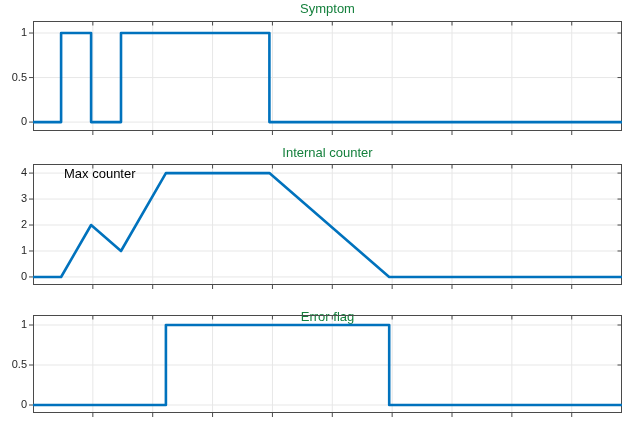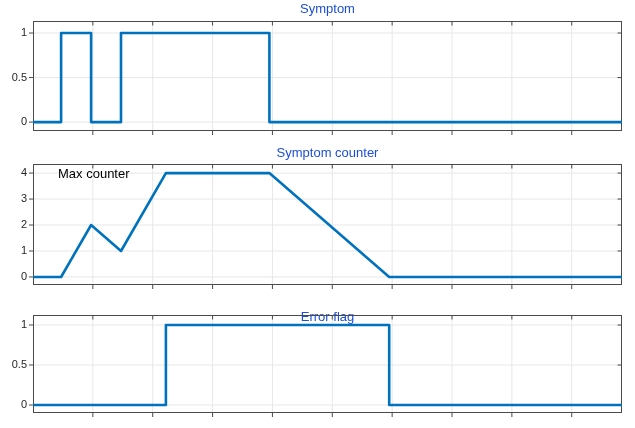--- a/index.html
+++ b/index.html
@@ -9,21 +9,21 @@
     position: relative;
     overflow: hidden;
     font-family: "Liberation Sans", sans-serif;
   }
   .chart-title {
     position: absolute;
     left: 33px; width: 589px;
     text-align: center;
     font-size: 13px;
     font-weight: 500;
-    color: #1d4ed8;
+    color: #15803d;
     white-space: nowrap;
   }
   .plot-svg { position: absolute; }
   .ytick {
     position: absolute;
     left: 0; width: 27px;
     text-align: right;
     font-size: 11px;
     color: #262626;
     white-space: nowrap;
@@ -81,21 +81,21 @@
       <line x1="-4" y1="12.02429149797571" x2="0" y2="12.02429149797571" stroke="#4a4a4a" stroke-width="1"></line>
       <line x1="584.5" y1="12.02429149797571" x2="588.5" y2="12.02429149797571" stroke="#4a4a4a" stroke-width="1"></line>
       <polyline points="0.0,101.1 28.1,101.1 28.1,12.0 58.1,12.0 58.1,101.1 88.0,101.1 88.0,12.0 236.4,12.0 236.4,101.1 589.0,101.1" fill="none" stroke="#0072BD" stroke-width="2.6" stroke-linejoin="round" stroke-linecap="butt"></polyline>
     </svg>
   <div>
       <div class="ytick" style="top: 115.093px;">0</div>
       <div class="ytick" style="top: 70.5587px;">0.5</div>
       <div class="ytick" style="top: 26.0243px;">1</div>
     </div>
 
-  <div class="chart-title" style="top:145px">Symptom counter</div>
+  <div class="chart-title" style="top:145px">Internal counter</div>
   <svg class="plot-svg" width="601" height="127" viewBox="-6 0 601 127" style="left: 27px; top: 164px;">
       <line x1="59.857723577235774" y1="1" x2="59.857723577235774" y2="120" stroke="#e7e7e7" stroke-width="1"></line>
       <line x1="119.71544715447155" y1="1" x2="119.71544715447155" y2="120" stroke="#e7e7e7" stroke-width="1"></line>
       <line x1="179.5731707317073" y1="1" x2="179.5731707317073" y2="120" stroke="#e7e7e7" stroke-width="1"></line>
       <line x1="239.4308943089431" y1="1" x2="239.4308943089431" y2="120" stroke="#e7e7e7" stroke-width="1"></line>
       <line x1="299.2886178861789" y1="1" x2="299.2886178861789" y2="120" stroke="#e7e7e7" stroke-width="1"></line>
       <line x1="359.1463414634146" y1="1" x2="359.1463414634146" y2="120" stroke="#e7e7e7" stroke-width="1"></line>
       <line x1="419.0040650406504" y1="1" x2="419.0040650406504" y2="120" stroke="#e7e7e7" stroke-width="1"></line>
       <line x1="478.8617886178862" y1="1" x2="478.8617886178862" y2="120" stroke="#e7e7e7" stroke-width="1"></line>
       <line x1="538.719512195122" y1="1" x2="538.719512195122" y2="120" stroke="#e7e7e7" stroke-width="1"></line>
@@ -135,21 +135,21 @@
       <line x1="584.5" y1="9.087982832618025" x2="588.5" y2="9.087982832618025" stroke="#4a4a4a" stroke-width="1"></line>
       <polyline points="0.0,113.0 28.1,113.0 58.1,61.0 88.0,87.0 132.9,9.1 236.4,9.1 356.2,113.0 589.0,113.0" fill="none" stroke="#0072BD" stroke-width="2.6" stroke-linejoin="round" stroke-linecap="butt"></polyline>
     </svg>
   <div>
       <div class="ytick" style="top: 269.951px;">0</div>
       <div class="ytick" style="top: 243.985px;">1</div>
       <div class="ytick" style="top: 218.019px;">2</div>
       <div class="ytick" style="top: 192.054px;">3</div>
       <div class="ytick" style="top: 166.088px;">4</div>
     </div>
-  <div class="annotation" style="left:58px; top:166px">Max counter</div>
+  <div class="annotation" style="left:64px; top:166px">Max counter</div>
 
   <div class="chart-title" style="top:309px">Error flag</div>
   <svg class="plot-svg" width="601" height="104" viewBox="-6 0 601 104" style="left: 27px; top: 315px;">
       <line x1="59.857723577235774" y1="1" x2="59.857723577235774" y2="97" stroke="#e7e7e7" stroke-width="1"></line>
       <line x1="119.71544715447155" y1="1" x2="119.71544715447155" y2="97" stroke="#e7e7e7" stroke-width="1"></line>
       <line x1="179.5731707317073" y1="1" x2="179.5731707317073" y2="97" stroke="#e7e7e7" stroke-width="1"></line>
       <line x1="239.4308943089431" y1="1" x2="239.4308943089431" y2="97" stroke="#e7e7e7" stroke-width="1"></line>
       <line x1="299.2886178861789" y1="1" x2="299.2886178861789" y2="97" stroke="#e7e7e7" stroke-width="1"></line>
       <line x1="359.1463414634146" y1="1" x2="359.1463414634146" y2="97" stroke="#e7e7e7" stroke-width="1"></line>
       <line x1="419.0040650406504" y1="1" x2="419.0040650406504" y2="97" stroke="#e7e7e7" stroke-width="1"></line>

